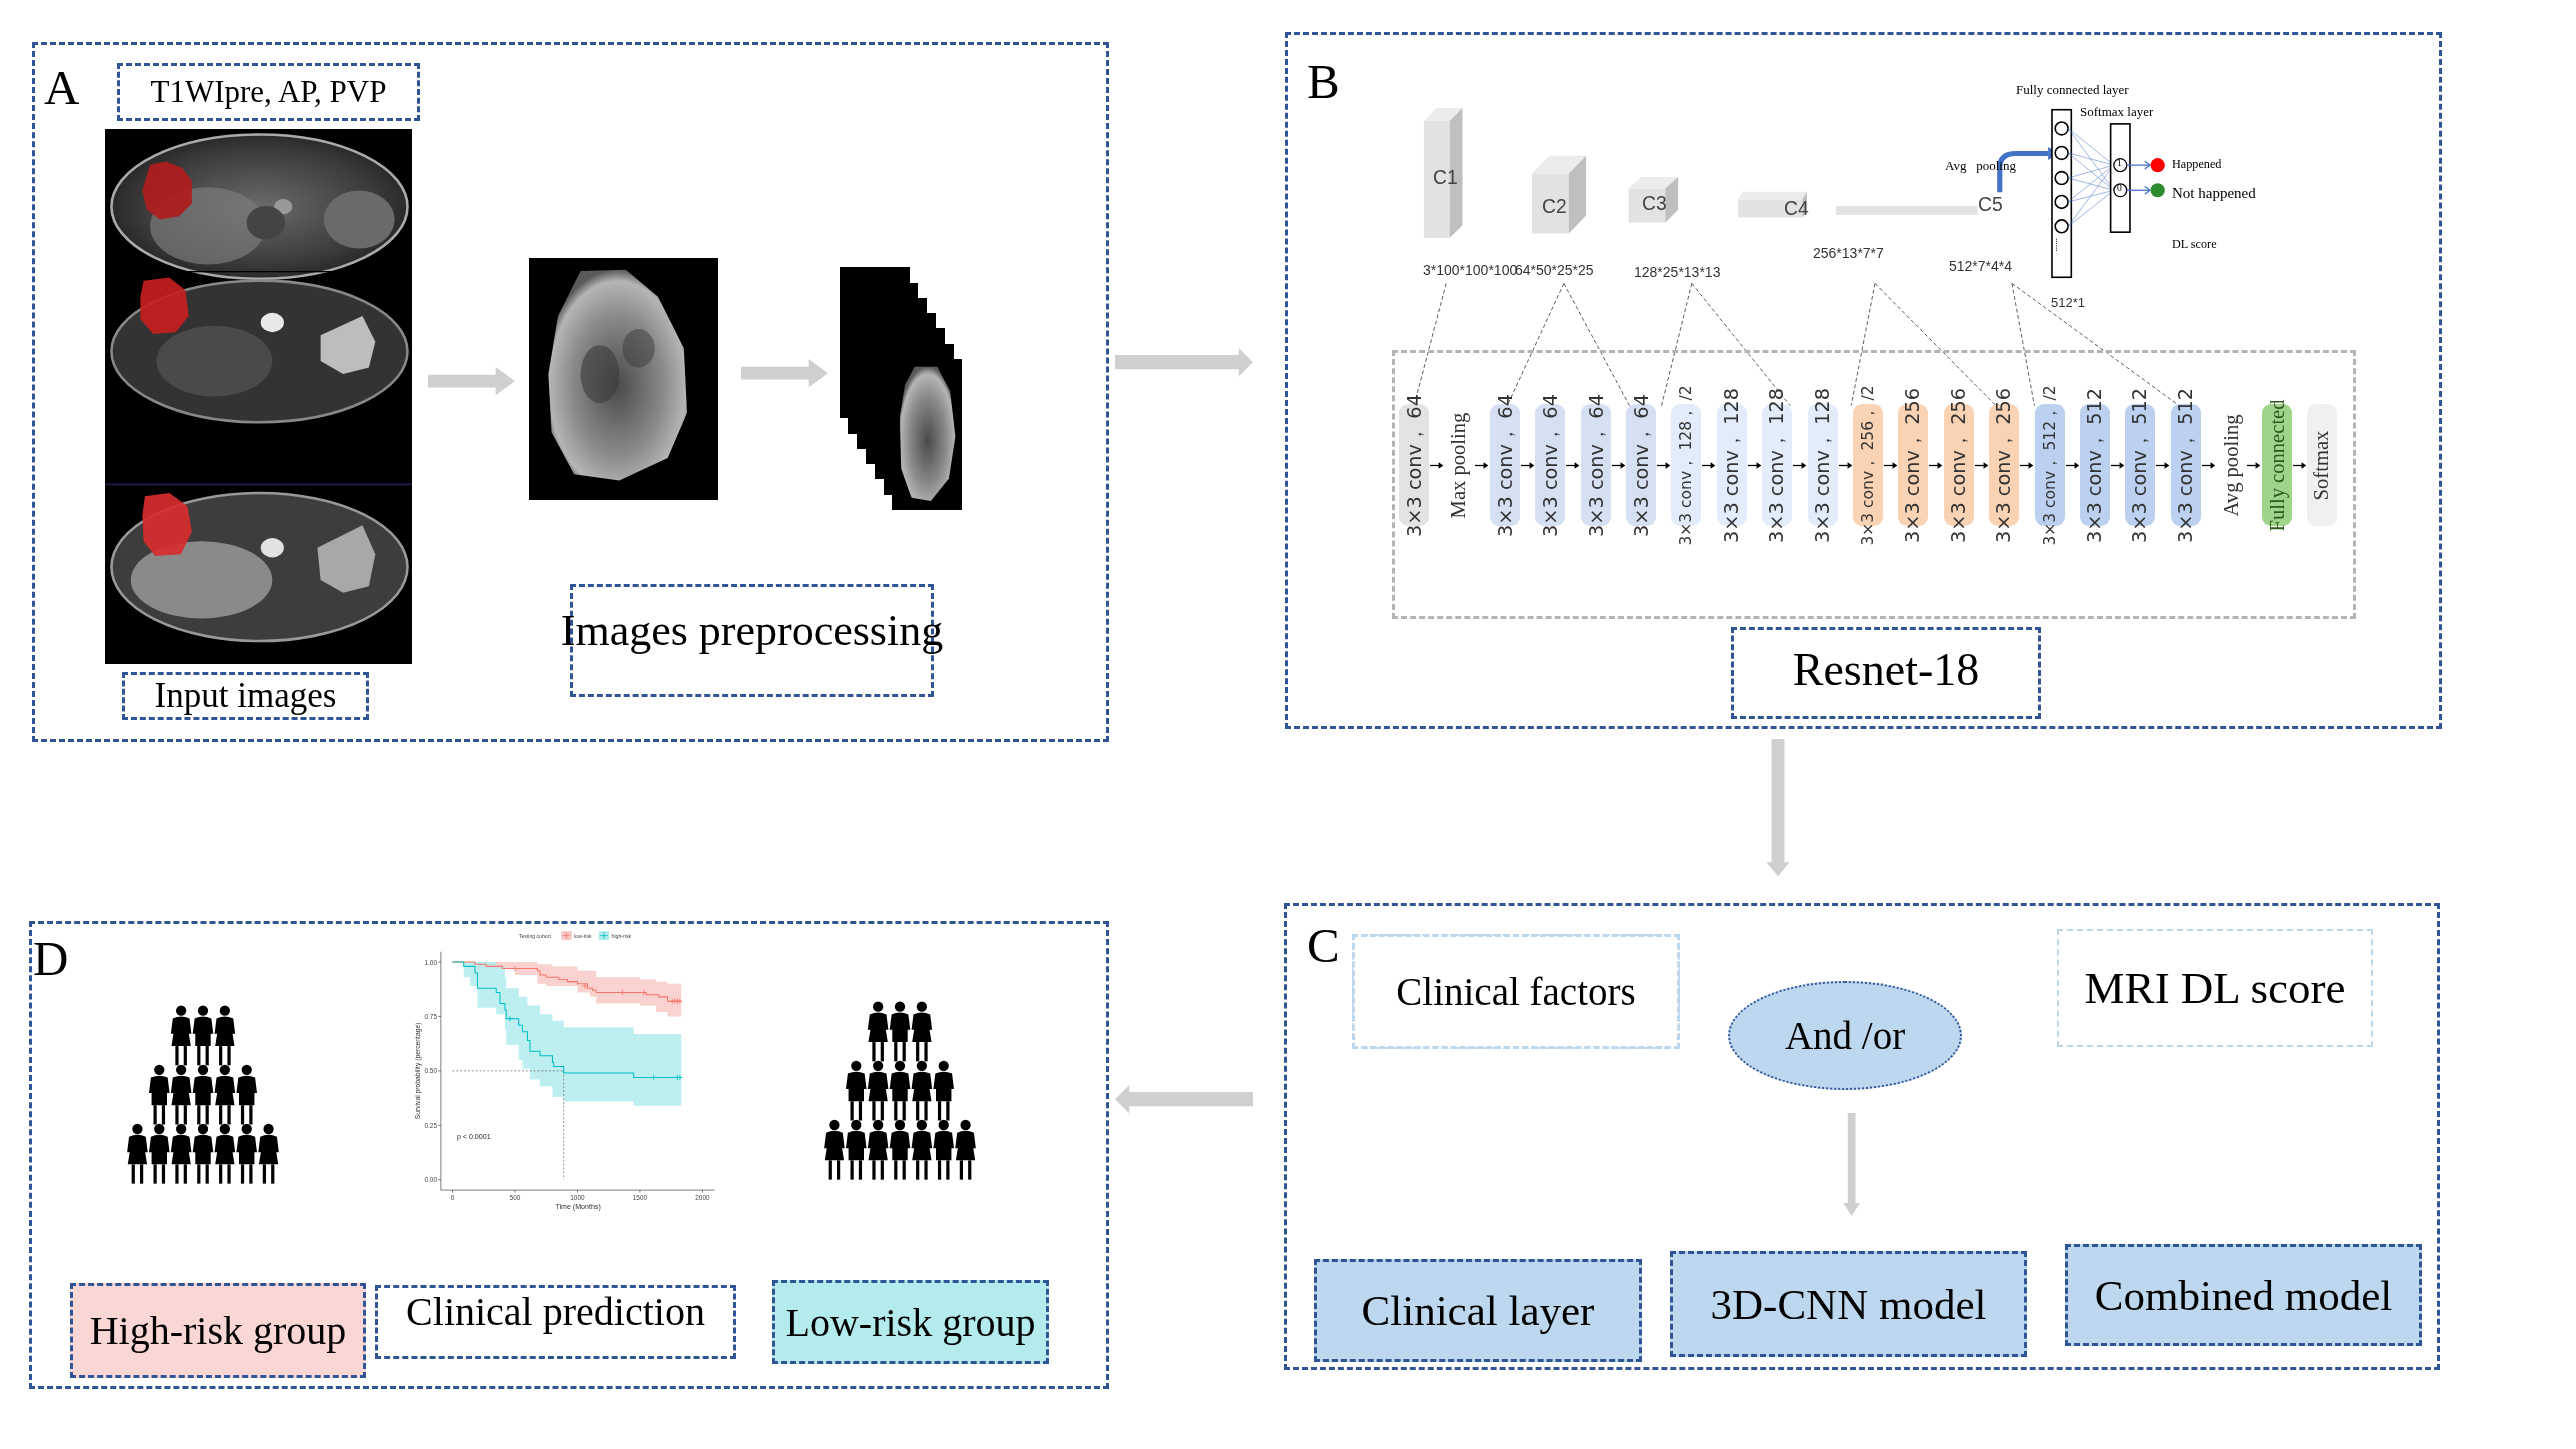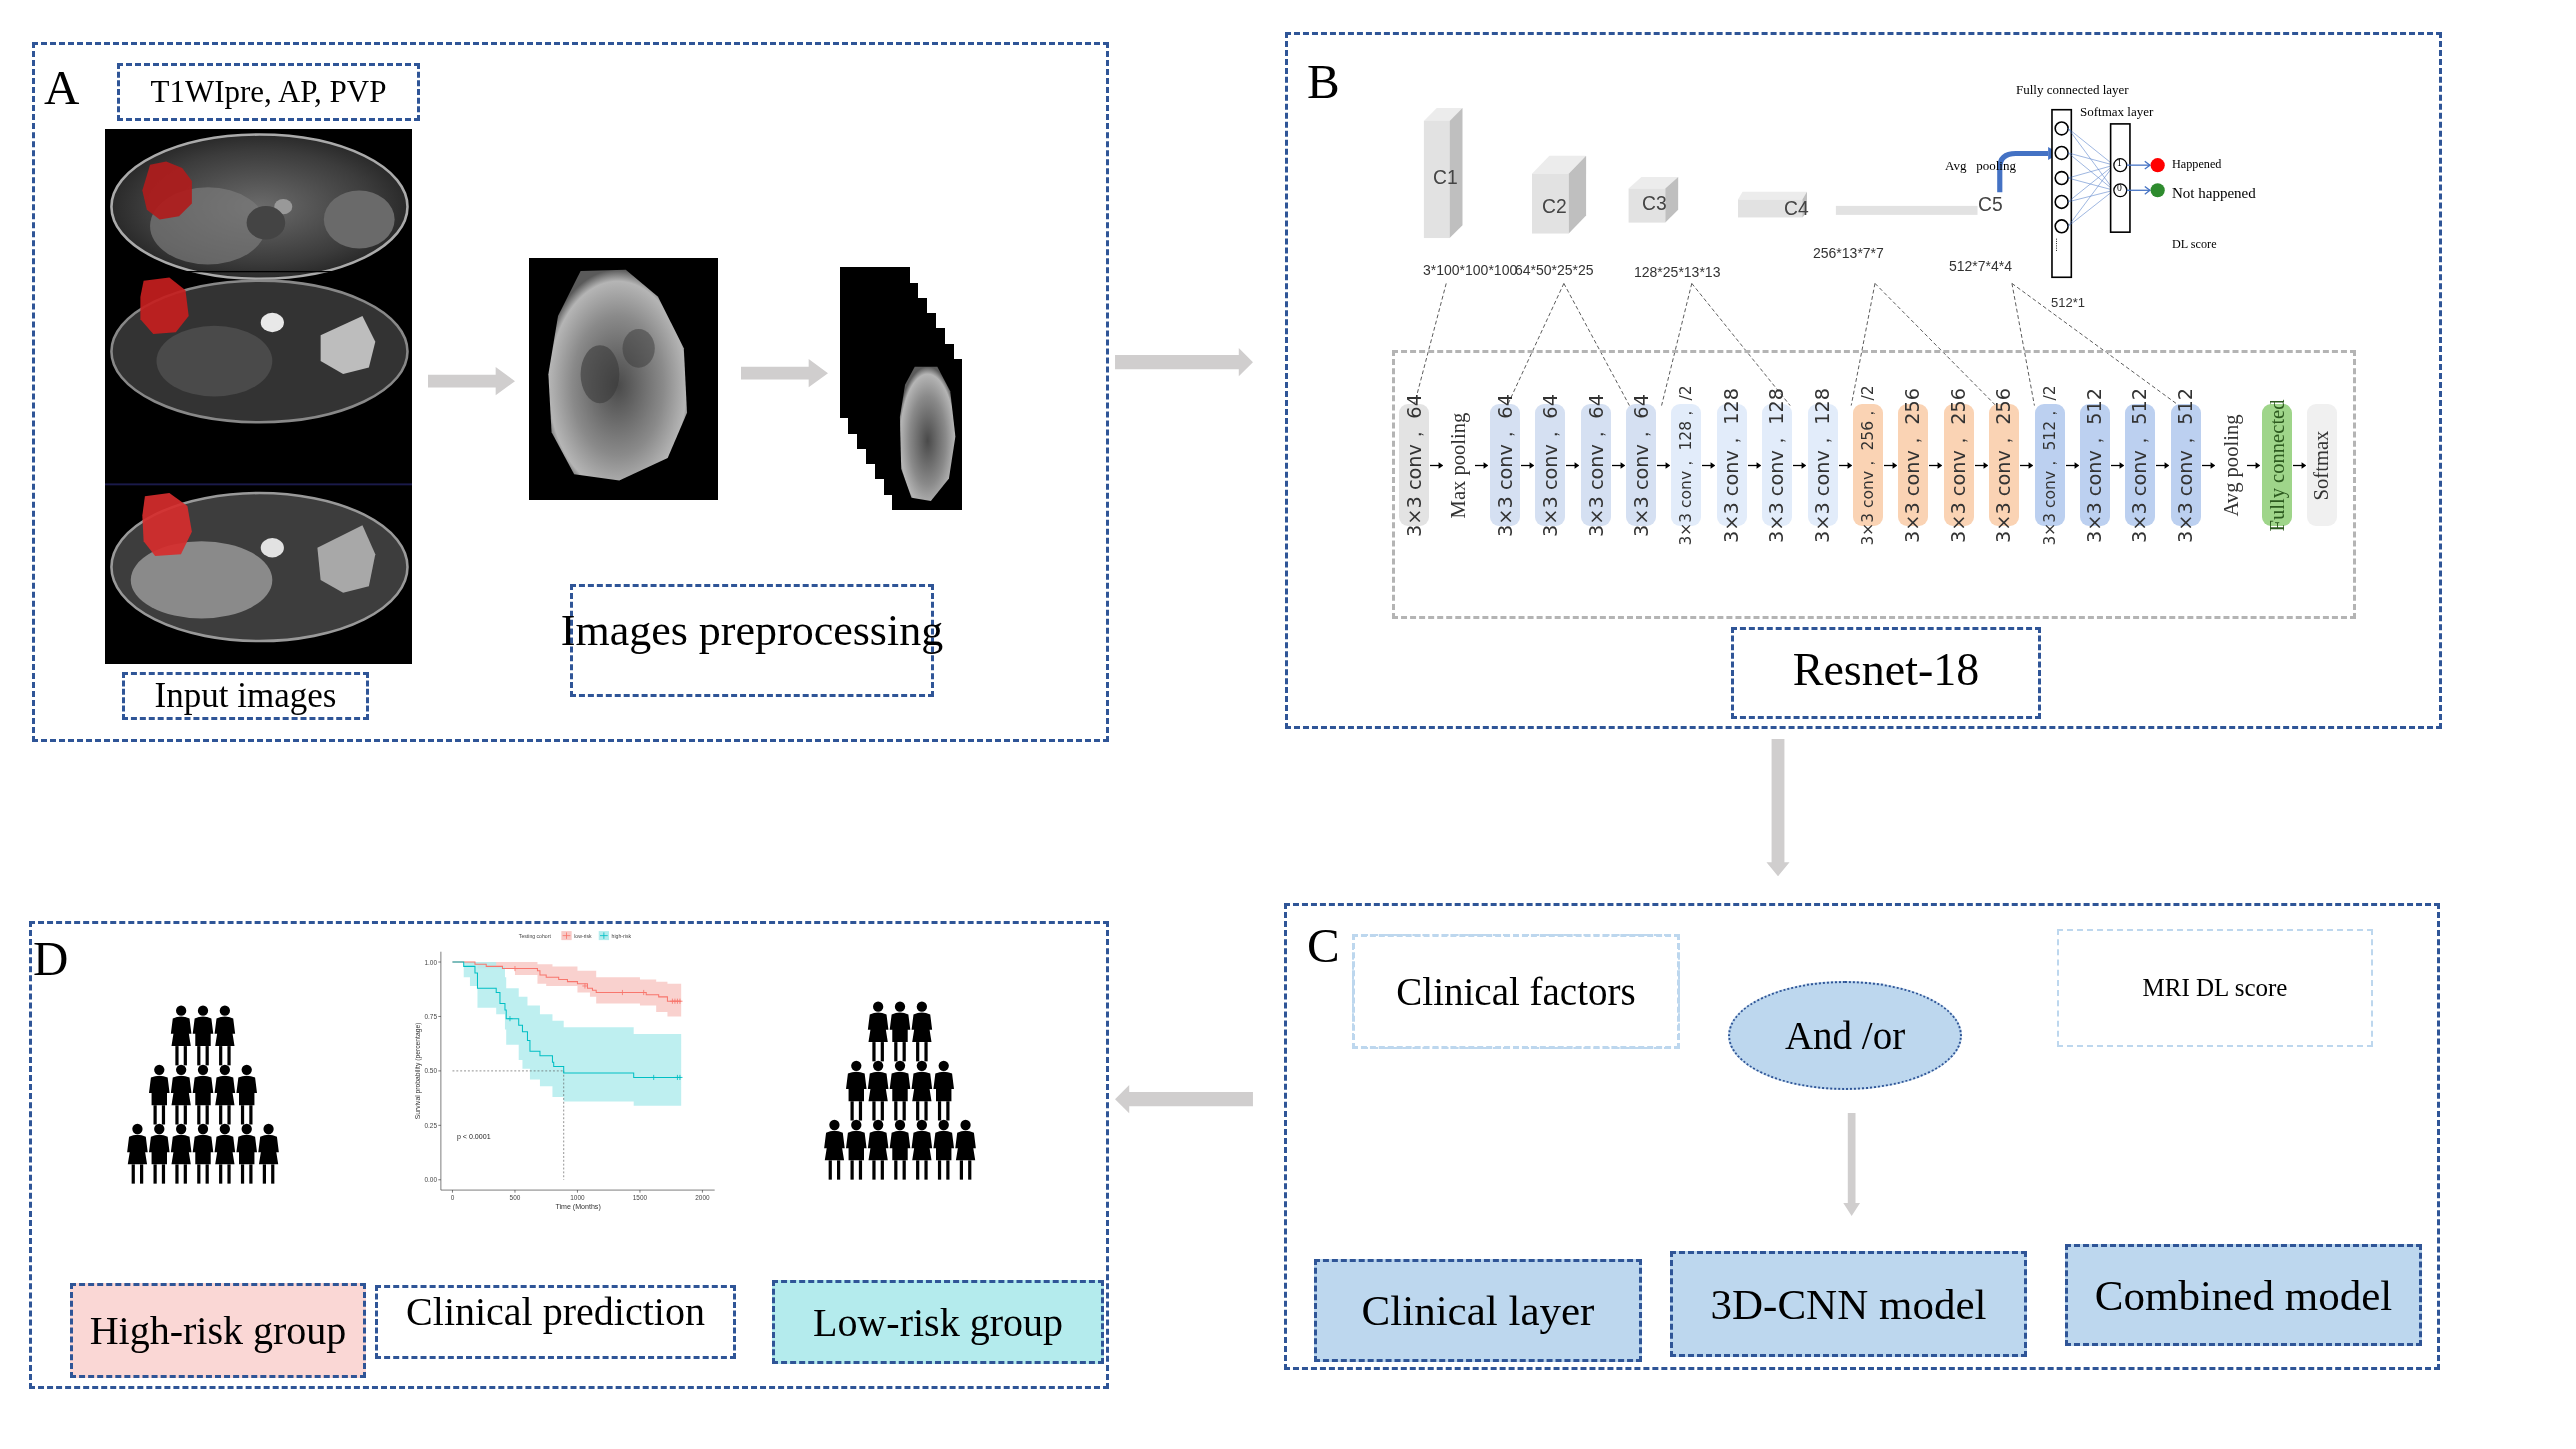--- a/index.html
+++ b/index.html
@@ -381,21 +381,21 @@
 <div class="panel-letter" data-name="panel-c-letter" style="left:1307px; top:921px;">C</div>
 
 <div class="lbox" data-name="clinical-factors-box" style="left:1343px; top:931px; width:167px; height:0;"></div>
 <div class="lbox" data-name="clinical-factors-box" style="left:1343px; top:934px; width:169px; height:115px; border-width:2.6px;">
   <span data-name="clinical-factors-label" style="font-size:39px;">Clinical factors</span>
 </div>
 <div class="abs" data-name="and-or-ellipse" style="left:1739px; top:981px; width:119px; height:109px; border-radius:50%; background:#bdd7ee; border:2.6px dotted #2f5597; box-sizing:border-box; display:flex; align-items:center; justify-content:center;">
   <span data-name="and-or-label" style="font-size:39px; white-space:nowrap;">And /or</span>
 </div>
 <div class="lbox" data-name="mri-dl-score-box" style="left:2057px; top:929px; width:165px; height:118px; border-width:2.6px;">
-  <span data-name="mri-dl-score-label" style="font-size:25px;">MRI DL score</span>
+  <span data-name="mri-dl-score-label" style="font-size:45px;">MRI DL score</span>
 </div>
 
 <svg class="abs" data-name="arrow-down-icon" style="left:1842px; top:1113px;" width="19.3" height="103" viewBox="0 0 30 160">
   <polygon points="9,0 21,0 21,140 28,140 15,160 2,140 9,140" fill="#d0cece"></polygon>
 </svg>
 
 <div class="dbox" data-name="clinical-model-box" style="left:1288px; top:1256px; width:171px; height:103px; background:#bdd7ee;">
   <span data-name="clinical-model-label" style="font-size:43px;">Clinical layer</span>
 </div>
 <div class="dbox" data-name="3d-cnn-model-box" style="left:1478px; top:1249px; width:182px; height:106px; background:#bdd7ee;">
@@ -659,16 +659,16 @@
     <path d="M312,52 H324 M318,47 V57" stroke="#00bfc4" stroke-width="1.3" data-name="legend-key-high-risk"></path>
     <text x="330" y="56" font-size="8" fill="#444" font-family="Liberation Sans, sans-serif" data-name="legend-label-high-risk">high-risk</text>
   </svg>
 
 <div class="dbox" data-name="high-risk-group-box" style="left:70px; top:1283px; width:296px; height:95px; background:#fad7d5; border-width:3.2px;">
   <span data-name="high-risk-group-label" style="font-size:40px;">High-risk group</span>
 </div>
 <div class="dbox" data-name="survival-prediction-box" style="left:375px; top:1285px; width:361px; height:74px; background:#fff; border-width:3.2px; align-items:flex-start;">
   <span data-name="survival-prediction-label" style="font-size:40px;">Clinical prediction</span>
 </div>
-<div class="dbox" data-name="low-risk-group-box" style="left:772px; top:1280px; width:332px; height:84px; background:#b4ebed; border-width:3.2px;">
+<div class="dbox" data-name="low-risk-group-box" style="left:772px; top:1280px; width:277px; height:84px; background:#b4ebed; border-width:3.2px;">
   <span data-name="low-risk-group-label" style="font-size:40px;">Low-risk group</span>
 </div>
 
 
 </body></html>

